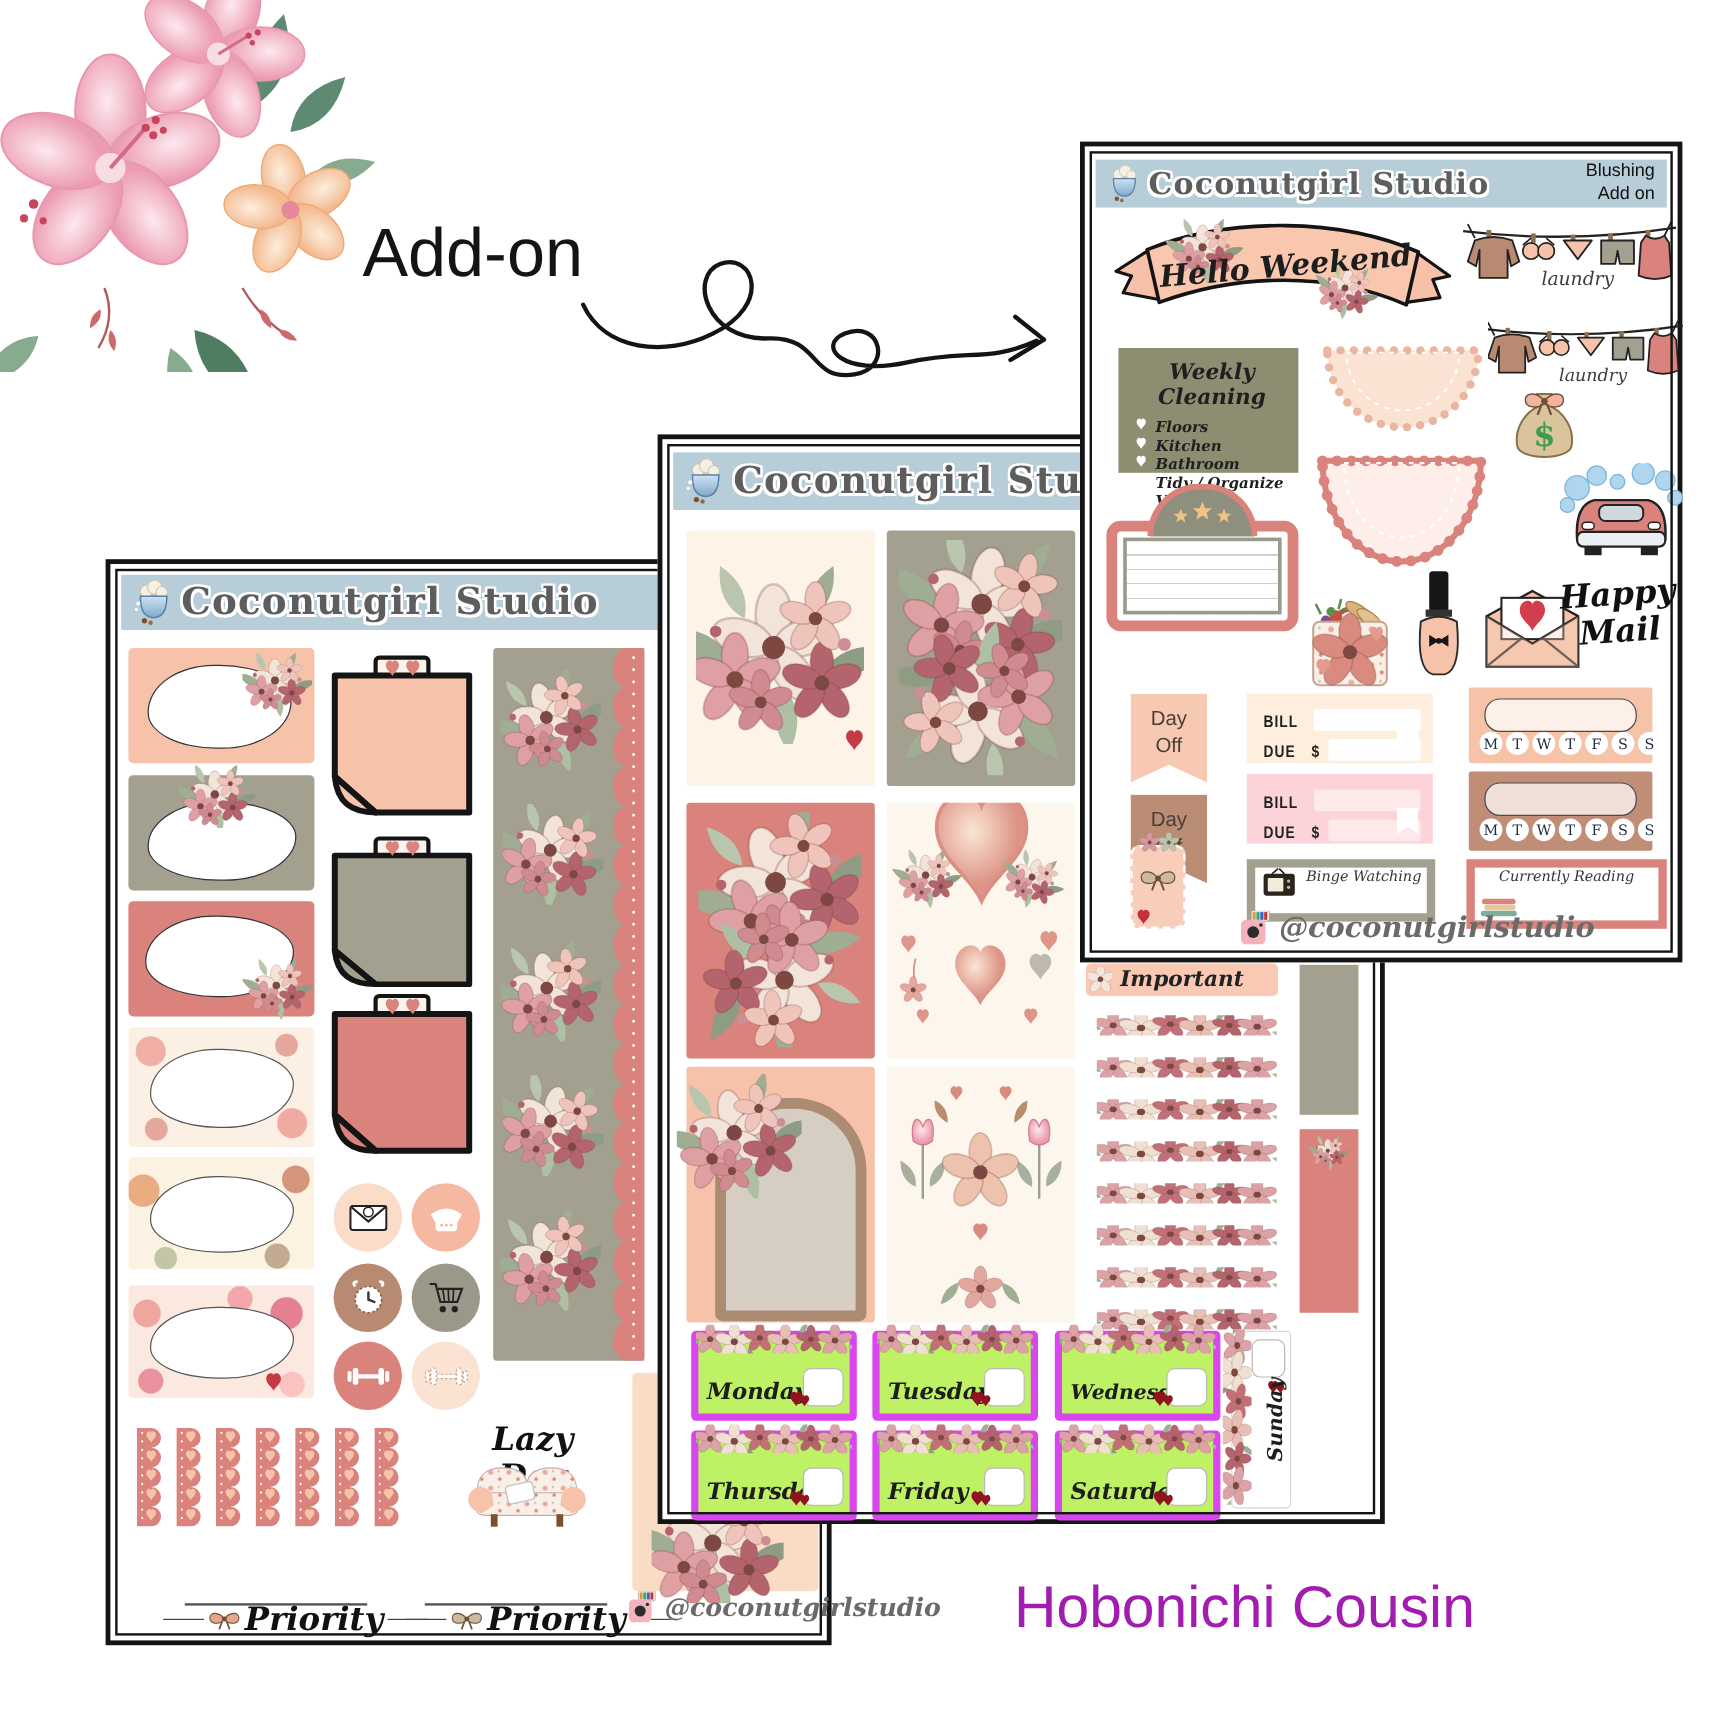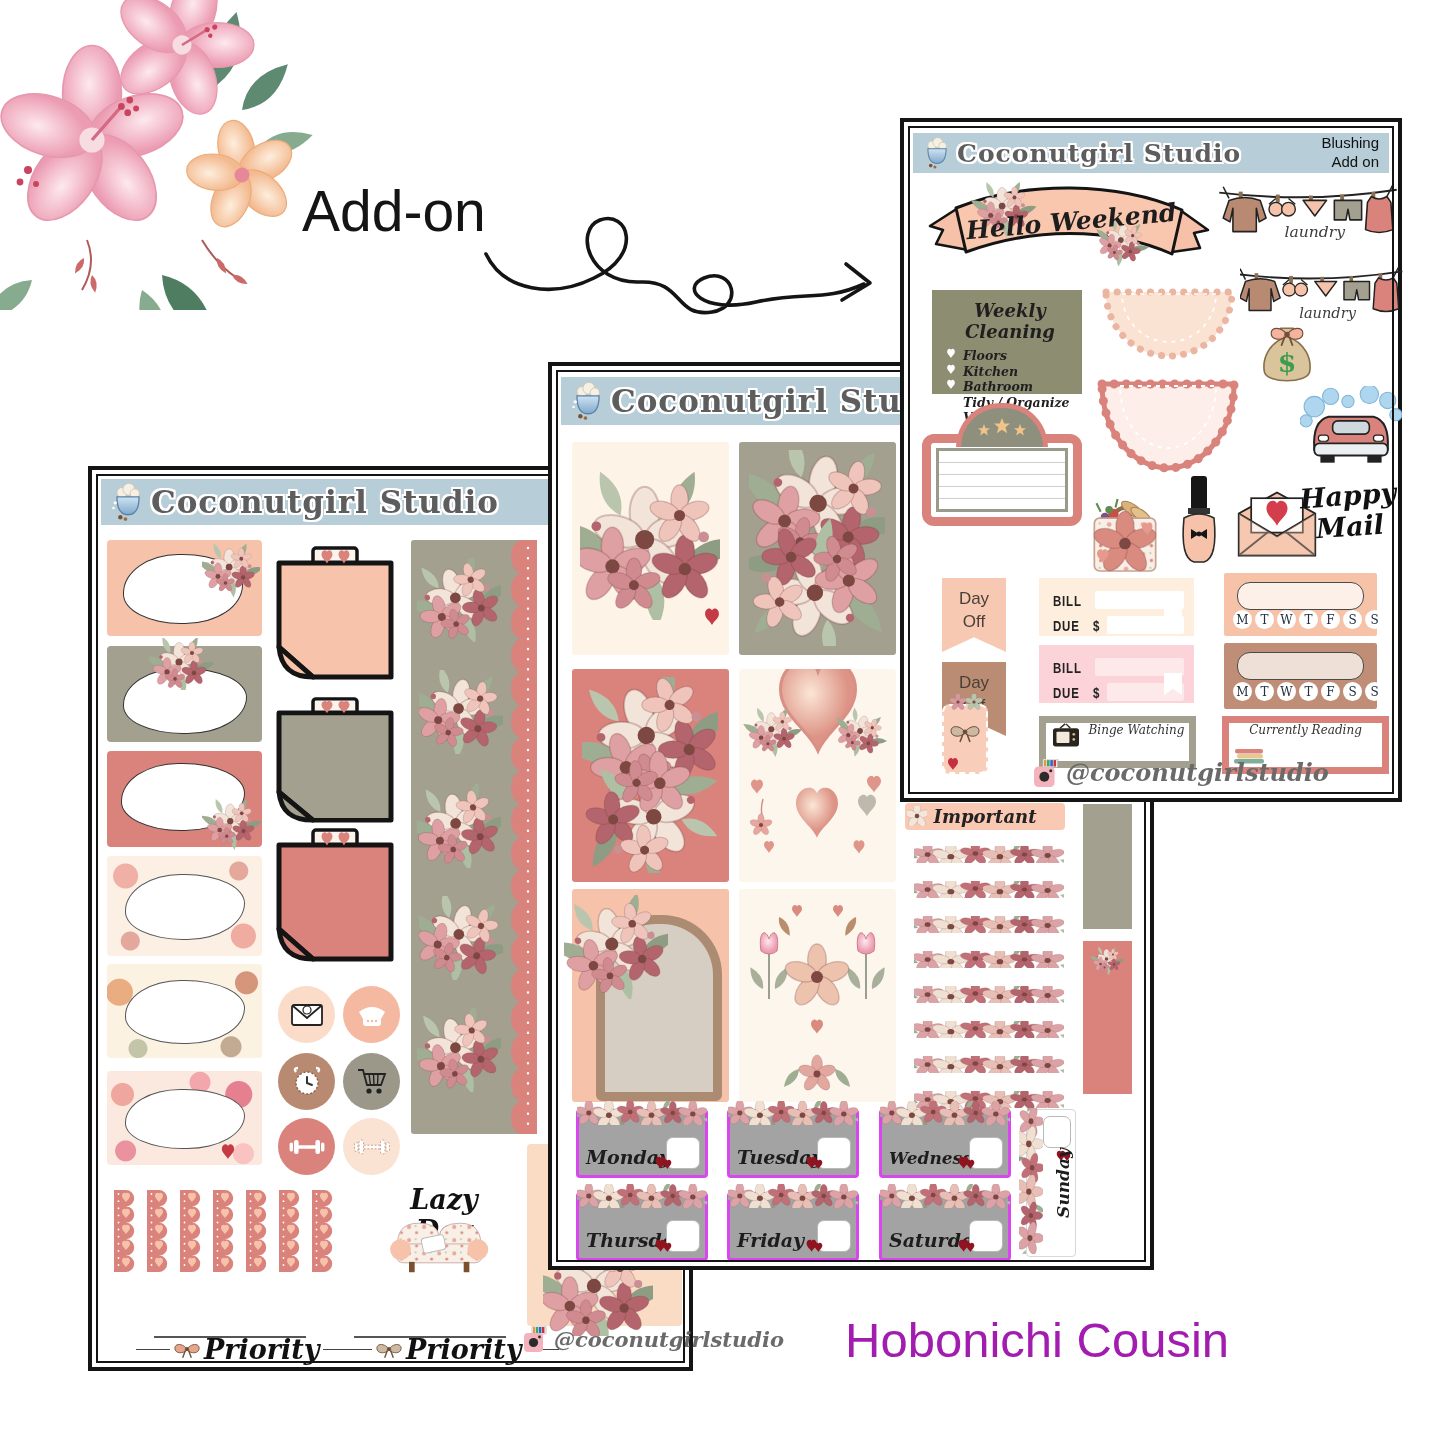--- a/index.html
+++ b/index.html
@@ -33,21 +33,21 @@
   .bill-lab{font-weight:bold;font-size:14px;letter-spacing:1px;color:#222;transform:scaleX(.82);transform-origin:left;}
   .bill-bar{flex:1;height:18px;background:#fff;border-radius:2px;}
   .bill2 .bill-bar{background:#fde9ea;}
   .bill-flag{position:absolute;right:12px;bottom:8px;width:18px;height:22px;background:#fff;
      clip-path:polygon(0 0,100% 0,100% 100%,50% 72%,0 100%);}
   .frame-lab{box-sizing:border-box;padding:7px;}
   .frame-lab .inner{background:#fff;width:100%;height:100%;display:flex;justify-content:center;gap:8px;}
   .frame-lab .inner .script{font-size:12px;color:#333;}
   .dayoff{clip-path:polygon(0 0,100% 0,100% 100%,50% 80%,0 100%);display:flex;flex-direction:column;align-items:center;
      padding-top:10px;box-sizing:border-box;font-size:17px;font-weight:500;color:#4a3f38;line-height:1.35;}
-  .daybox{width:126px;height:63px;background:#a3a3a3;border:3px solid #d946ef;border-radius:4px;}
+  .daybox{width:126px;height:63px;background:#bef264;border:6px solid #d946ef;border-radius:4px;}
   .daybox .dg{position:absolute;left:-2px;top:-11px;width:130px;height:24px;}
   .dayname{position:absolute;left:7px;bottom:7px;font-size:19px;font-weight:bold;color:#1d1d1d;}
   .daybox .chk{right:5px;bottom:6px;width:32px;height:30px;}
   .dh{position:absolute;right:32px;bottom:4px;width:18px;height:17px;}
   .strip-g{position:absolute;width:150px;height:17px;}
   .lace{position:absolute;width:24px;height:82px;}
   .priority{position:absolute;display:flex;align-items:center;gap:4px;margin-top:48px;}
   .priority .rule{height:1.5px;background:#444;width:34px;}
   .priority .script{font-size:27px;font-weight:bold;color:#111;}
   .ig{position:absolute;display:flex;align-items:center;gap:6px;}

